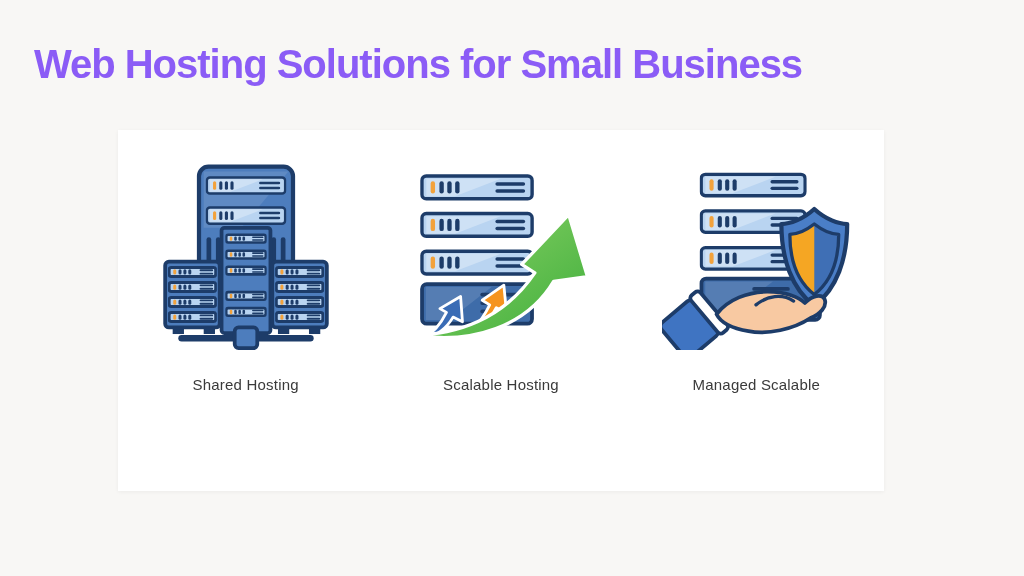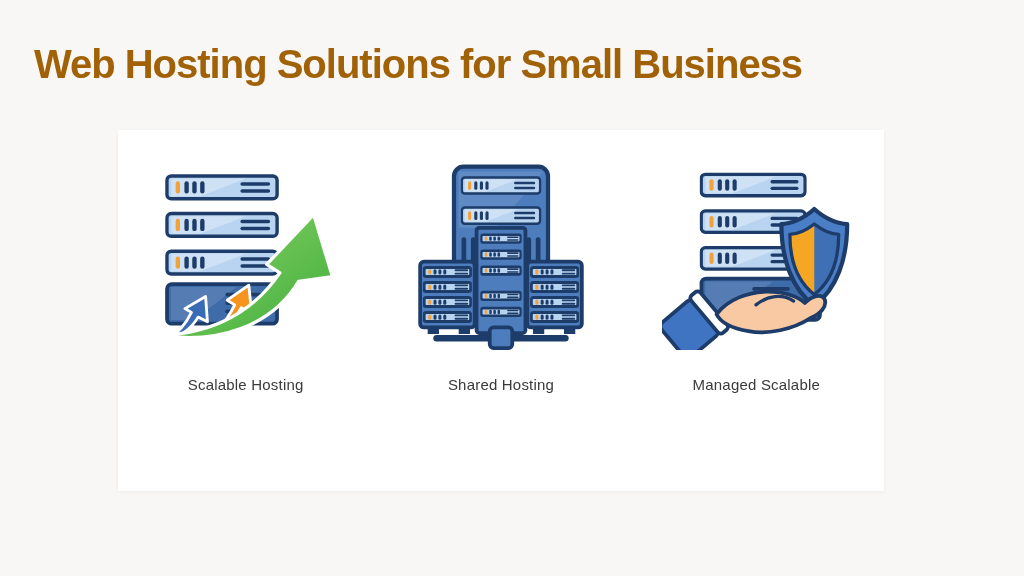--- a/index.html
+++ b/index.html
@@ -5,21 +5,21 @@
   html,body{margin:0;padding:0;}
   body{
     width:1024px;height:576px;position:relative;overflow:hidden;
     background:#f8f7f5;
     font-family:"Liberation Sans",sans-serif;
   }
   .page-title{
     position:absolute;top:42px;left:0;width:836px;
     text-align:center;
     font-weight:800;font-size:40px;letter-spacing:-1px;
-    color:#a16207;
+    color:#8b5cf6;
     font-family:"Liberation Sans",sans-serif;
   }
   .card{
     position:absolute;left:118px;top:130px;width:766px;height:361px;
     background:#ffffff;
     box-shadow:0 1px 4px rgba(0,0,0,0.05);
     display:flex;flex-direction:row;
   }
   .col{
     flex:1;display:flex;flex-direction:column;align-items:center;
@@ -66,43 +66,20 @@
 </svg>
 
 <div class="page-title">Web Hosting Solutions for Small Business</div>
 
 <div class="card">
 
   <div class="col">
     <div class="icon-box">
       <svg viewBox="0 0 200 200">
 
-        <use href="#ru" x="14" y="10" width="121" height="34"></use>
-        <use href="#ru" x="14" y="50" width="121" height="34"></use>
-        <use href="#ru" x="14" y="90" width="121" height="34"></use>
-        <rect x="16" y="130" width="117" height="42" rx="5" fill="#3e6ca9" stroke="#1d3c69" stroke-width="4"></rect>
-        <path d="M20,133 L90,133 L45,168 L20,168 Z" fill="#ffffff" opacity="0.12"></path>
-        <rect x="78" y="139" width="42" height="4" rx="2" fill="#1d3c69"></rect>
-        <rect x="78" y="148" width="42" height="4" rx="2" fill="#1d3c69"></rect>
-        <rect x="78" y="157" width="42" height="4" rx="2" fill="#1d3c69"></rect>
-
-        <path d="M18,187 C28,182 36,172 42,160 L35,156 L57,143 L59,170 L49,165 C42,177 32,185 18,187 Z" fill="#3a6cb5" stroke="#ffffff" stroke-width="3" stroke-linejoin="round"></path>
-
-        <path d="M50,192 C65,186 78,172 88,152 L80,147 L103,131 L106,161 L95,155 C84,176 70,188 50,192 Z" fill="#f5941f" stroke="#ffffff" stroke-width="3" stroke-linejoin="round"></path>
-
-        <path d="M6,184 C52,184 102,168 136,118 L122,109 L172,56 L192,122 L156,127 C128,174 70,195 6,184 Z" fill="url(#gg)" stroke="#ffffff" stroke-width="3.5" stroke-linejoin="round"></path>
-      </svg>
-    </div>
-    <div class="item-label">Scalable Hosting</div>
-  </div>
-
-  <div class="col">
-    <div class="icon-box">
-      <svg viewBox="0 0 200 200">
-
         <rect x="28" y="184" width="144" height="7" rx="3.5" fill="#1d3c69"></rect>
 
         <rect x="50" y="5" width="100" height="168" rx="10" fill="#4d7dbd" stroke="#1d3c69" stroke-width="4.5"></rect>
         <path d="M55,10 L145,10 L95,70 L55,70 Z" fill="#ffffff" opacity="0.10"></path>
         <use href="#ru" x="57" y="11" width="86" height="28"></use>
         <use href="#ru" x="57" y="43" width="86" height="28"></use>
 
         <rect x="58" y="80" width="5" height="44" rx="2.5" fill="#1d3c69"></rect>
         <rect x="68" y="80" width="5" height="44" rx="2.5" fill="#1d3c69"></rect>
         <rect x="127" y="80" width="5" height="44" rx="2.5" fill="#1d3c69"></rect>
@@ -135,20 +112,43 @@
         <rect x="88" y="176" width="24" height="22" rx="4" fill="#4d7dbd" stroke="#1d3c69" stroke-width="4"></rect>
       </svg>
     </div>
     <div class="item-label">Shared Hosting</div>
   </div>
 
   <div class="col">
     <div class="icon-box">
       <svg viewBox="0 0 200 200">
 
+        <use href="#ru" x="14" y="10" width="121" height="34"></use>
+        <use href="#ru" x="14" y="50" width="121" height="34"></use>
+        <use href="#ru" x="14" y="90" width="121" height="34"></use>
+        <rect x="16" y="130" width="117" height="42" rx="5" fill="#3e6ca9" stroke="#1d3c69" stroke-width="4"></rect>
+        <path d="M20,133 L90,133 L45,168 L20,168 Z" fill="#ffffff" opacity="0.12"></path>
+        <rect x="78" y="139" width="42" height="4" rx="2" fill="#1d3c69"></rect>
+        <rect x="78" y="148" width="42" height="4" rx="2" fill="#1d3c69"></rect>
+        <rect x="78" y="157" width="42" height="4" rx="2" fill="#1d3c69"></rect>
+
+        <path d="M18,187 C28,182 36,172 42,160 L35,156 L57,143 L59,170 L49,165 C42,177 32,185 18,187 Z" fill="#3a6cb5" stroke="#ffffff" stroke-width="3" stroke-linejoin="round"></path>
+
+        <path d="M50,192 C65,186 78,172 88,152 L80,147 L103,131 L106,161 L95,155 C84,176 70,188 50,192 Z" fill="#f5941f" stroke="#ffffff" stroke-width="3" stroke-linejoin="round"></path>
+
+        <path d="M6,184 C52,184 102,168 136,118 L122,109 L172,56 L192,122 L156,127 C128,174 70,195 6,184 Z" fill="url(#gg)" stroke="#ffffff" stroke-width="3.5" stroke-linejoin="round"></path>
+      </svg>
+    </div>
+    <div class="item-label">Scalable Hosting</div>
+  </div>
+
+  <div class="col">
+    <div class="icon-box">
+      <svg viewBox="0 0 200 200">
+
         <use href="#ru" x="40" y="8" width="114" height="33"></use>
         <use href="#ru" x="40" y="47" width="114" height="33"></use>
         <use href="#ru" x="40" y="86" width="114" height="33"></use>
         <rect x="42" y="124" width="126" height="44" rx="5" fill="#3e6ca9" stroke="#1d3c69" stroke-width="4"></rect>
         <path d="M46,127 L118,127 L70,164 L46,164 Z" fill="#ffffff" opacity="0.12"></path>
         <rect x="96" y="133" width="40" height="4" rx="2" fill="#1d3c69"></rect>
         <rect x="96" y="142" width="40" height="4" rx="2" fill="#1d3c69"></rect>
         <rect x="96" y="151" width="40" height="4" rx="2" fill="#1d3c69"></rect>
         <rect x="86" y="158" width="30" height="16" rx="3" fill="#b9d4f1" stroke="#1d3c69" stroke-width="3.5"></rect>
 

